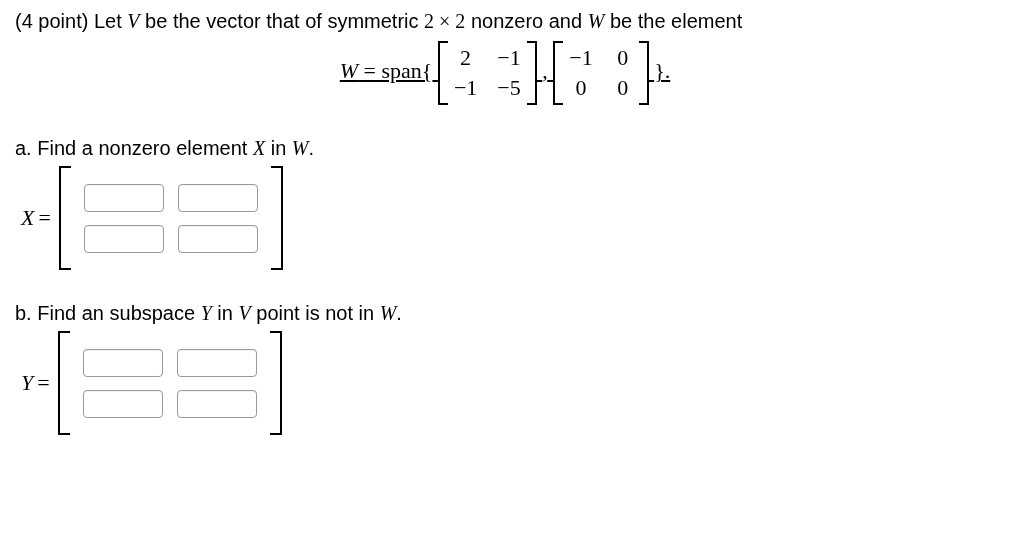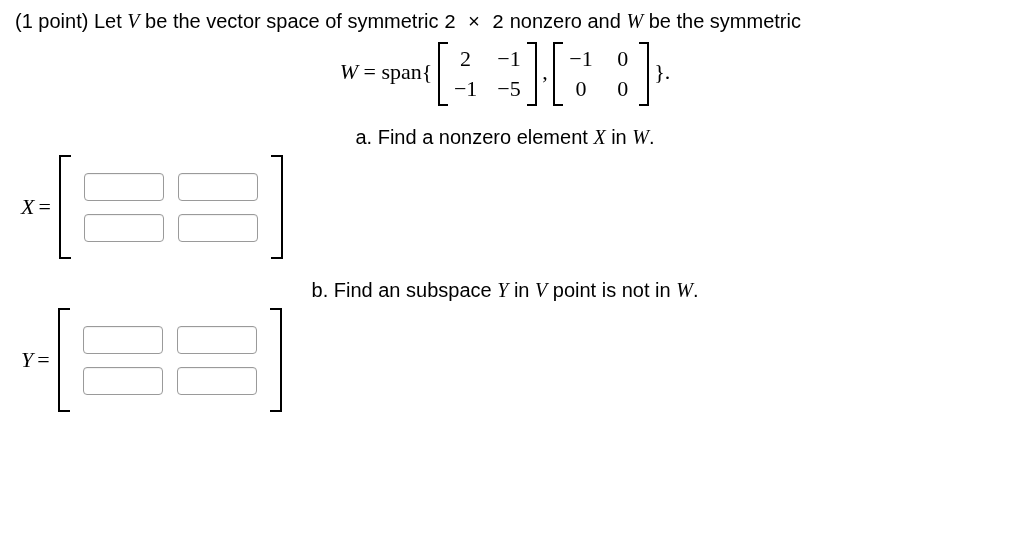--- a/index.html
+++ b/index.html
@@ -5,23 +5,23 @@
   body {
     margin: 0;
     padding: 10px 15px;
     font-family: Arial, Helvetica, sans-serif;
     font-size: 20px;
     color: #000;
     width: 1010px;
     box-sizing: border-box;
   }
   .it { font-family: 'Times New Roman', serif; font-style: italic; }
-  .rm { font-family: Liberation Mono, monospace; }
+  .rm { font-family: Liberation Serif, serif; }
   .line1 { margin-bottom: 8px; }
-  .span-row { text-align: center; margin: 4px 0 20px 0; font-family: 'Times New Roman', serif; font-size: 22px;}
+  .span-row { text-align: center; margin: 4px 0 20px 0; font-family: 'Times New Roman', serif; font-size: 22px; text-decoration: underline;}
   .nowrap { white-space: nowrap; }
 
   .mat {
     display: inline-block;
     vertical-align: middle;
     position: relative;
     padding: 2px 6px;
   }
   .mat::before, .mat::after {
     content: "";
@@ -65,30 +65,30 @@
     height: 28px;
     border: 1px solid #9a9a9a;
     border-radius: 4px;
     background: #fff;
     font-size: 16px;
     padding: 2px 6px;
     box-sizing: border-box;
     box-shadow: inset 0 1px 1px rgba(0,0,0,0.06);
   }
 
-  .section { margin-top: 20px; margin-bottom: 6px; text-align: center; }
+  .section { margin-top: 32px; margin-bottom: 6px; }
   .ansrow { display: flex; align-items: center; margin-left: 6px; margin-top: 4px; font-family:'Times New Roman', serif; font-size: 22px;}
   .eq { margin: 0 8px 0 4px; }
 </style>
 </head>
 <body>
 
 <div class="line1">
-  <span>(1 point)</span>
-  <span>Let </span><span class="it">V</span><span> be the vector space of symmetric </span><span class="rm">2 × 2</span><span> nonzero and </span><span class="it">W</span><span> be the symmetric</span>
+  <span>(4 point)</span>
+  <span>Let </span><span class="it">V</span><span> be the vector that of symmetric </span><span class="rm">2 × 2</span><span> nonzero and </span><span class="it">W</span><span> be the element</span>
 </div>
 
 <div class="span-row nowrap">
   <span class="it">W</span><span> = span{</span>
   <span class="mat">
     <table>
       <tbody>
           <tr>
             <td>2</td>
             <td>−1</td>

